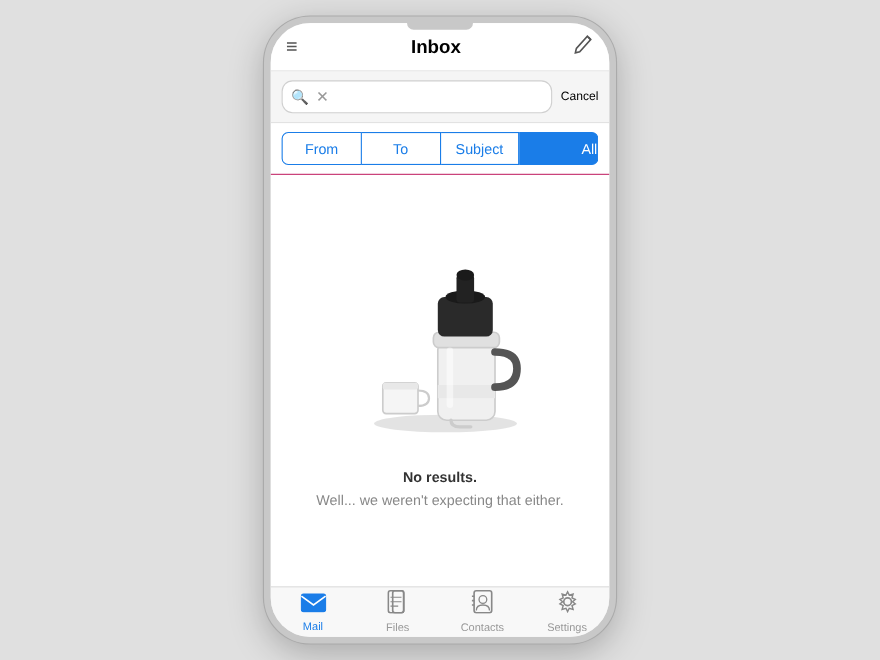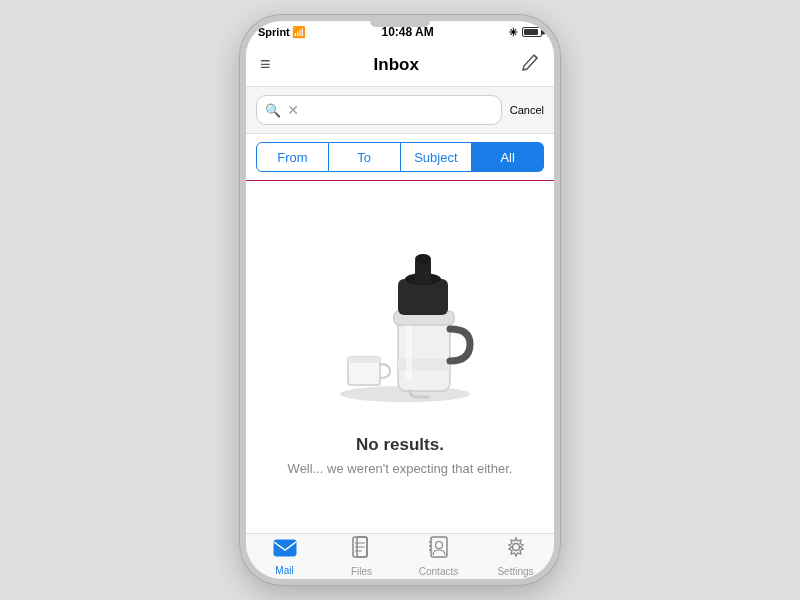--- a/index.html
+++ b/index.html
@@ -106,42 +106,42 @@
       height: 30px;
       display: flex;
       align-items: center;
       justify-content: center;
       font-size: 13px;
       border: 1px solid #1a7de8;
       color: #1a7de8;
       cursor: pointer;
     }
     .filter-tab:first-child { border-radius: 6px 0 0 6px; }
-    .filter-tab:last-child { border-radius: 0 6px 6px 0; }
+    .filter-tab:last-child { border-radius: 0 6px 6px 0; justify-content: flex-end; }
     .filter-tab + .filter-tab { border-left: none; }
     .filter-tab.active { background: #1a7de8; color: #fff; }
 
     .main-content {
       flex: 1;
       background: #fff;
       display: flex;
       flex-direction: column;
       align-items: center;
       justify-content: center;
       overflow: hidden;
     }
     .empty-image {
       width: 180px;
       height: 180px;
       position: relative;
       margin-bottom: 16px;
     }
     
     .no-results-text {
-      font-size: 17px;
+      font-size: 13px;
       font-weight: 600;
       color: #333;
       margin-bottom: 6px;
     }
     .no-results-sub {
       font-size: 13px;
       color: #888;
       text-align: center;
       padding: 0 20px;
     }
@@ -166,33 +166,20 @@
     .tab-icon { font-size: 22px; color: #999; }
     .tab-icon.active { color: #1a7de8; }
     .tab-label { font-size: 10px; color: #999; }
     .tab-label.active { color: #1a7de8; }
   </style>
 </head>
 <body>
 
 <div class="phone-frame">
 
-  <div class="status-bar">
-    <div class="status-left">
-      <span>Sprint</span>
-      <span style="font-size:11px;">📶</span>
-    </div>
-    <div class="status-center">10:48 AM</div>
-    <div class="status-right">
-      <span style="font-size:11px;">✳</span>
-      <div class="battery">
-        <div class="battery-fill"></div>
-      </div>
-    </div>
-  </div>
 
   <div class="nav-bar">
     <span class="hamburger-icon">≡</span>
     <span class="nav-title">Inbox</span>
     <span class="compose-icon">
       <svg width="18" height="18" viewBox="0 0 18 18" fill="none">
         <path d="M2 13L1 17l4-1L15 5l-3-3L2 13z" stroke="#555" stroke-width="1.5" fill="none"></path>
         <path d="M13 3l2 2" stroke="#555" stroke-width="1.5"></path>
       </svg>
     </span>

